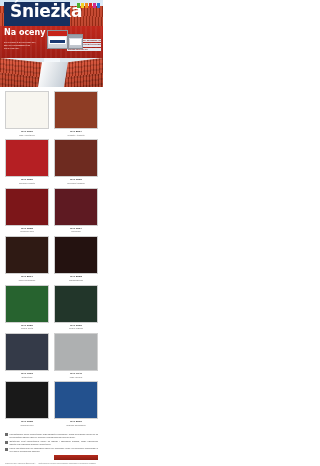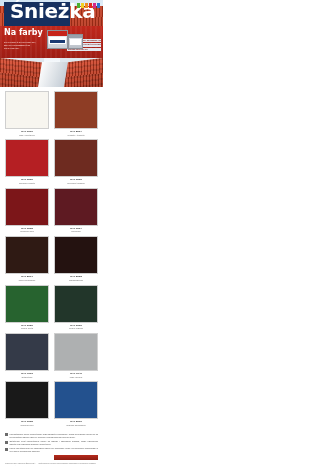--- a/index.html
+++ b/index.html
@@ -10,21 +10,21 @@
 
   
   .header{position:relative;width:103px;height:58px;overflow:hidden;background:#1b2f5e;}
   .sky{position:absolute;inset:0;
        background:linear-gradient(170deg,#cfe2f2 0%,#e8f1f8 45%,#f2f7fb 100%);}
   .roofTop{position:absolute;left:0;top:6px;width:103px;height:52px;
        background:linear-gradient(165deg,#d0401f 0%,#b8331a 55%,#9c2a14 100%);}
   .roofTop::after{content:"";position:absolute;inset:0;
        background:repeating-linear-gradient(94deg,rgba(0,0,0,.20) 0 1px,rgba(255,255,255,.10) 1px 3px);}
   .logoPanel{position:absolute;left:4px;top:2px;width:66px;height:24px;background:#16305f;}
-  .logoWord{position:absolute;left:6px;top:2px;color:#fff;font-size:20px;line-height:15px;
+  .logoWord{position:absolute;left:6px;top:2px;color:#fff;font-size:17px;line-height:15px;
        font-weight:bold;letter-spacing:-.3px;font-family:"DejaVu Sans",sans-serif;text-align:center;}
   .dots{position:absolute;right:3px;top:3px;display:flex;gap:1px;}
   .dots i{display:block;width:3px;height:5px;}
 
   
   .ribbon{position:absolute;left:0;top:26px;width:103px;height:32px;
        background:linear-gradient(180deg,#c0271b 0%,#9e1d14 100%);overflow:hidden;}
   .ribbon::before{content:"";position:absolute;inset:0;
        background:repeating-linear-gradient(90deg,rgba(255,255,255,.05) 0 2px,transparent 2px 5px);}
   .naDach{position:absolute;left:4px;top:3px;color:#fff;font-size:8px;line-height:8px;
@@ -96,21 +96,21 @@
     <div class="dots">
       <i style="background:#4caf2f"></i>
       <i style="background:#f2d024"></i>
       <i style="background:#f08a20"></i>
       <i style="background:#e02a22"></i>
       <i style="background:#d32a8a"></i>
       <i style="background:#2a74d3"></i>
     </div>
 
     <div class="ribbon">
-      <span class="naDach">Na farby</span>
+      <span class="naDach">Na oceny</span>
       <span class="subLeft">DO POKRYĆ DACHOWYCH, BLACH I ELEMENTÓW STALOWYCH</span>
 
       <div class="featList">
         <span>ODPORNOŚĆ NA WARUNKI ATMOSFERYCZNE</span>
         <span>WYSOKA TRWAŁOŚĆ KOLORU</span>
         <span>SZYBKOSCHNĄCA</span>
       </div>
 
       <div class="cans">
         <div class="can canA">

